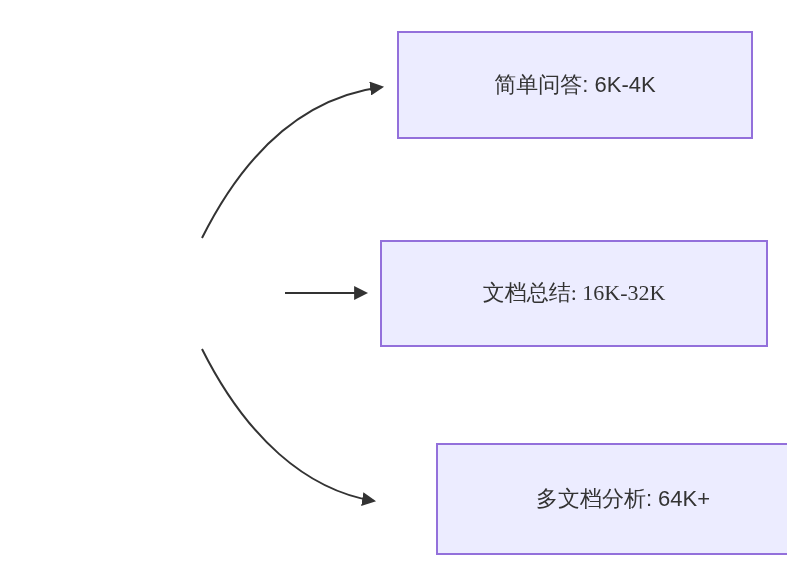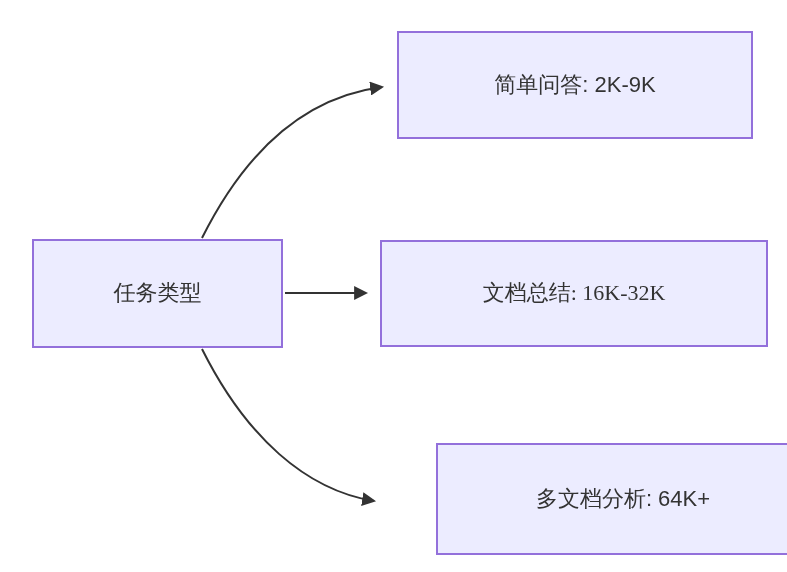--- a/index.html
+++ b/index.html
@@ -56,26 +56,23 @@
     <defs>
       <marker id="arrowhead" viewBox="0 0 10 10" refX="8.5" refY="5" markerWidth="7" markerHeight="7" orient="auto-start-reverse">
         <path d="M 0 0 L 10 5 L 0 10 z" fill="#333333"></path>
       </marker>
     </defs>
     <path class="edge-path" d="M 202 238 C 246 150, 306 97, 382 87" marker-end="url(#arrowhead)"></path>
     <path class="edge-path" d="M 285 293 L 366 293" marker-end="url(#arrowhead)"></path>
     <path class="edge-path" d="M 202 349 C 246 437, 306 490, 374 501" marker-end="url(#arrowhead)"></path>
   </svg>
 
-  <div class="node node-root">
-    <span>任务类型</span>
-  </div>
 
   <div class="node node-top">
-    <span>简单问答: 2K-9K</span>
+    <span>简单问答: 6K-4K</span>
   </div>
 
   <div class="node node-mid">
     <span>文档总结: 16K-32K</span>
   </div>
 
   <div class="node node-bottom">
     <span>多文档分析: 64K+</span>
   </div>
 

